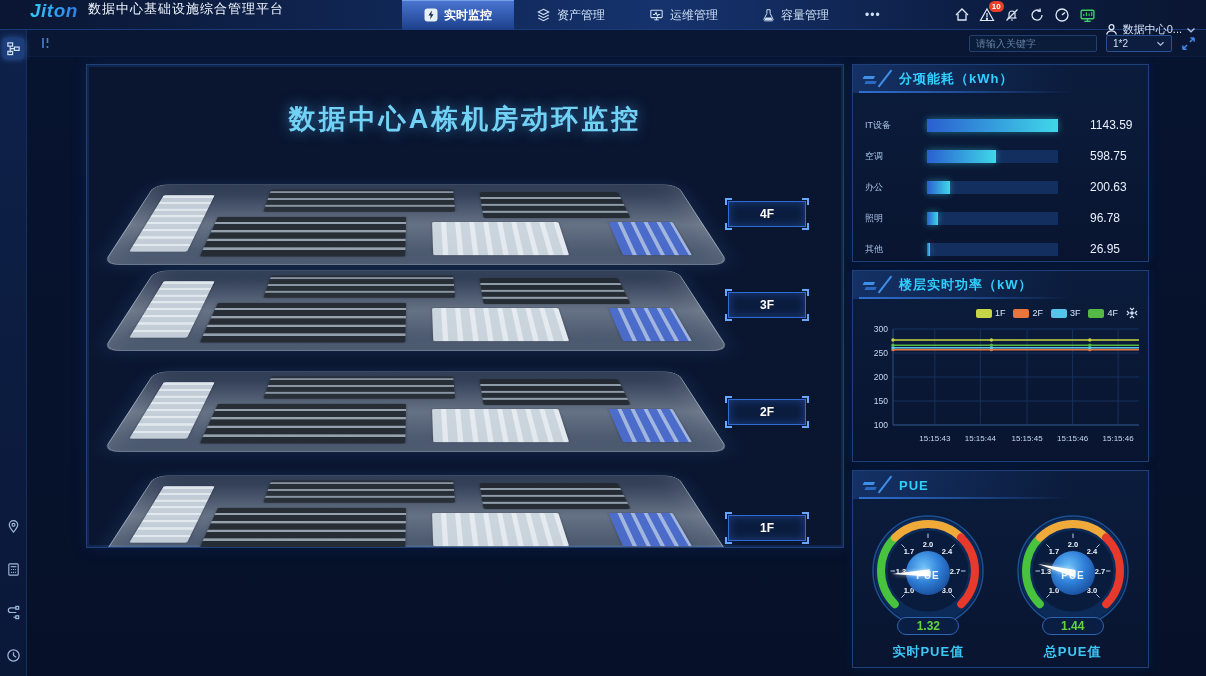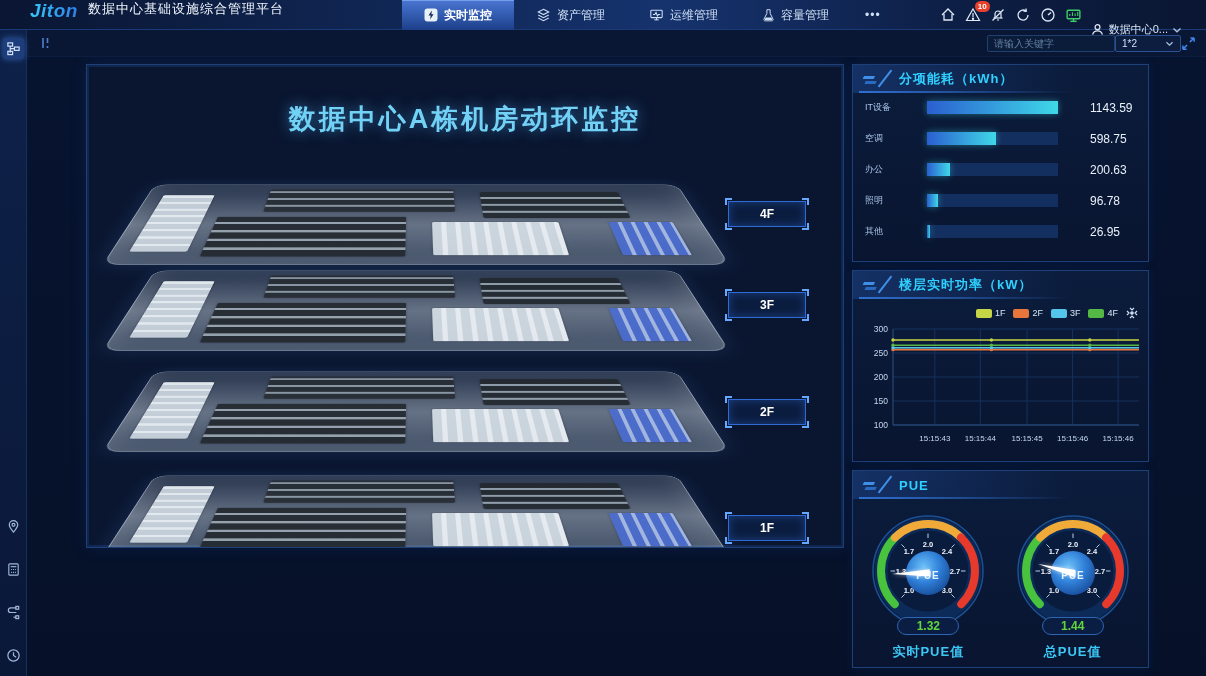--- a/index.html
+++ b/index.html
@@ -11,32 +11,32 @@
     background:linear-gradient(90deg,#0a1632 0%,#11295a 38%,#16336e 55%,#0d1e44 80%,#0a1632 100%);
     border-bottom:1px solid #1b3a78; display:flex; align-items:flex-start; z-index:20;padding-left:20px; }
   .logo { margin-left:10px; font-size:19px; font-weight:bold; font-style:italic; letter-spacing:.5px;
     background:linear-gradient(90deg,#35c8f8,#2f7fe8); -webkit-background-clip:text; background-clip:text; color:transparent; }
   .app-title { margin-left:10px; color:#f2f7ff; font-size:13px; font-weight:normal; letter-spacing:1px; }
   .tabs { position:absolute; left:402px; top:0; height:30px; display:flex; align-items:stretch; }
   .tab { display:flex; align-items:center; gap:6px; padding:0 22px; color:#cfe0f5; font-size:12px; cursor:pointer; }
   .tab.active { background:linear-gradient(180deg,#4a77d4,#1c3f8a); color:#fff; font-weight:bold; box-shadow:inset 0 1px 0 rgba(160,200,255,.5); }
   .tab svg { display:block; }
   .tab-more { display:flex; align-items:center; padding:0 14px; color:#cfe0f5; font-size:12px; letter-spacing:1px; cursor:pointer; }
-  .top-icons { position:absolute; right:24px; top:0; height:30px; display:flex; align-items:center; gap:8px; }
+  .top-icons { position:absolute; right:10px; top:0; height:30px; display:flex; align-items:center; gap:8px; }
   .ticon { position:relative; width:17px; height:17px; display:flex; align-items:center; justify-content:center; cursor:pointer; }
   .badge { position:absolute; top:-6px; right:-8px; min-width:14px; height:11px; padding:0 3px; background:#e8402a; border-radius:7px;
     color:#fff; font-size:8px; line-height:11px; text-align:center; font-weight:bold; }
   .user-menu { display:flex; align-items:center; gap:4px; cursor:pointer;margin-top:29px; }
   .user-name { color:#d8e6f8; font-size:11px; }
 
   
   .subbar { position:absolute; left:27px; top:30px; width:1179px; height:27px; background:#0a1734; border-bottom:1px solid #0d1d40;
     display:flex; align-items:center; z-index:15; }
   .subbar-icon { margin-left:12px; cursor:pointer; display:flex; }
-  .subbar-right { margin-left:auto; margin-right:10px; display:flex; align-items:center; }
+  .subbar-right { margin-left:auto; margin-right:10px; display:flex; align-items:center; gap:9px; }
   .search-input { width:128px; height:17px; background:#0b1b3a; border:1px solid #20416f; border-radius:2px;
     color:#cfe0f5; font-size:10px; padding:0 6px; outline:none; font-family:"Liberation Sans", sans-serif; }
   .search-input::placeholder { color:#62809f; }
   .layout-select { width:66px; height:17px; background:#0c1d40; border:1px solid #2a5090; border-radius:2px;
     display:flex; align-items:center; justify-content:space-between; padding:0 6px; color:#cfe0f5; font-size:10px; cursor:pointer; }
   .expand-icon { cursor:pointer; display:flex; }
 
   
   .sidebar { position:absolute; left:0; top:30px; width:27px; height:646px; background:linear-gradient(180deg,#0e2149,#0a1838);
     border-right:1px solid #14305e; display:flex; flex-direction:column; align-items:center; z-index:16; }
@@ -82,21 +82,21 @@
     background:linear-gradient(90deg,rgba(36,84,170,.38),rgba(36,84,170,.10) 55%,transparent 75%); }
   .panel-header::after { content:""; position:absolute; left:6px; bottom:0; width:72%; height:2px;
     background:linear-gradient(90deg,#2f6fd0,rgba(47,111,208,0)); }
   .hdr-dashes { position:absolute; left:9px; top:11px; width:16px; height:9px;
     background:linear-gradient(#3f8fe8,#3f8fe8) 0 0/11px 3px no-repeat, linear-gradient(#2a6ac0,#2a6ac0) 4px 5px/11px 3px no-repeat;
     transform:skewX(-24deg); }
   .hdr-slash { position:absolute; left:31px; top:3px; width:2px; height:21px; background:#3f8fe8; transform:rotate(38deg); }
 
   
   .energy-bars { padding:8px 12px 0 12px; }
-  .ebar-row { display:flex; align-items:flex-start; height:31px;gap:24px; }
+  .ebar-row { display:flex; align-items:flex-end; height:31px;gap:24px; }
   .ebar-label { width:38px; flex:none; font-size:9px; color:#a8c4e8; }
   .ebar-track { flex:1; height:13px; background:#132f60; margin-right:8px; }
   .ebar-fill { height:100%; background:linear-gradient(90deg,#2a5fd0,#3fd8e8); box-shadow:0 0 7px rgba(63,216,232,.45); }
   .ebar-val { width:46px; flex:none; font-size:12px; color:#e8f0fa; }
 
   
   .power-legend { position:absolute; top:36px; right:10px; display:flex; align-items:center; gap:8px; }
   .chip { display:flex; align-items:center; gap:3px; cursor:pointer; }
   .chip i { display:block; width:16px; height:9px; border-radius:2px; }
   .chip b { font-weight:normal; font-size:9px; color:#d8e6f8; }

